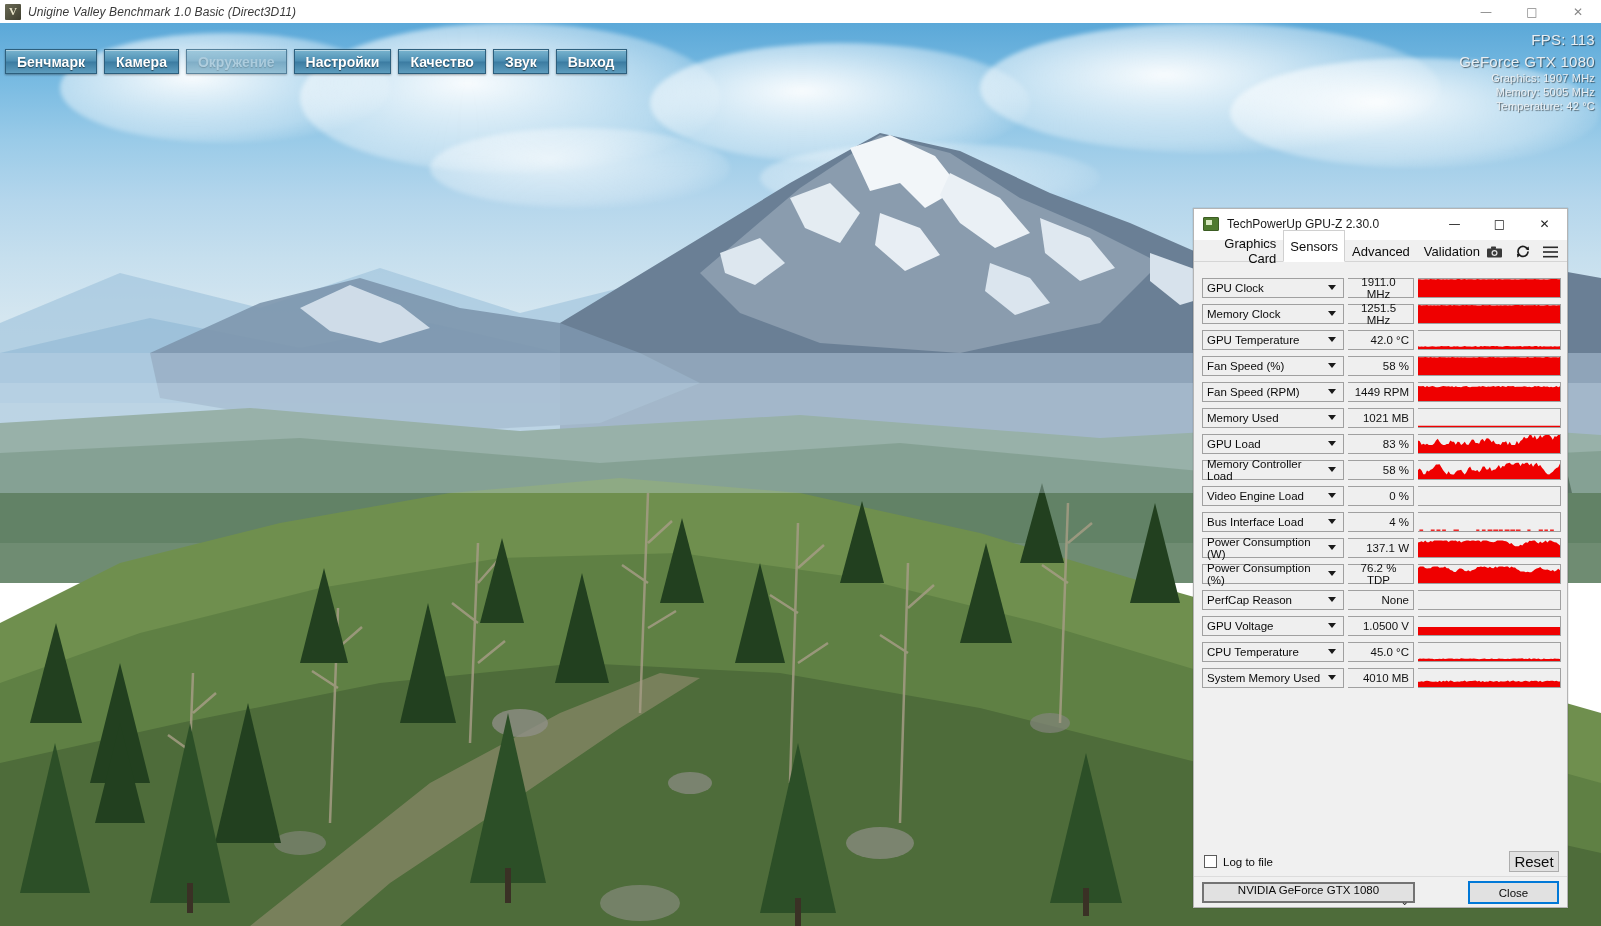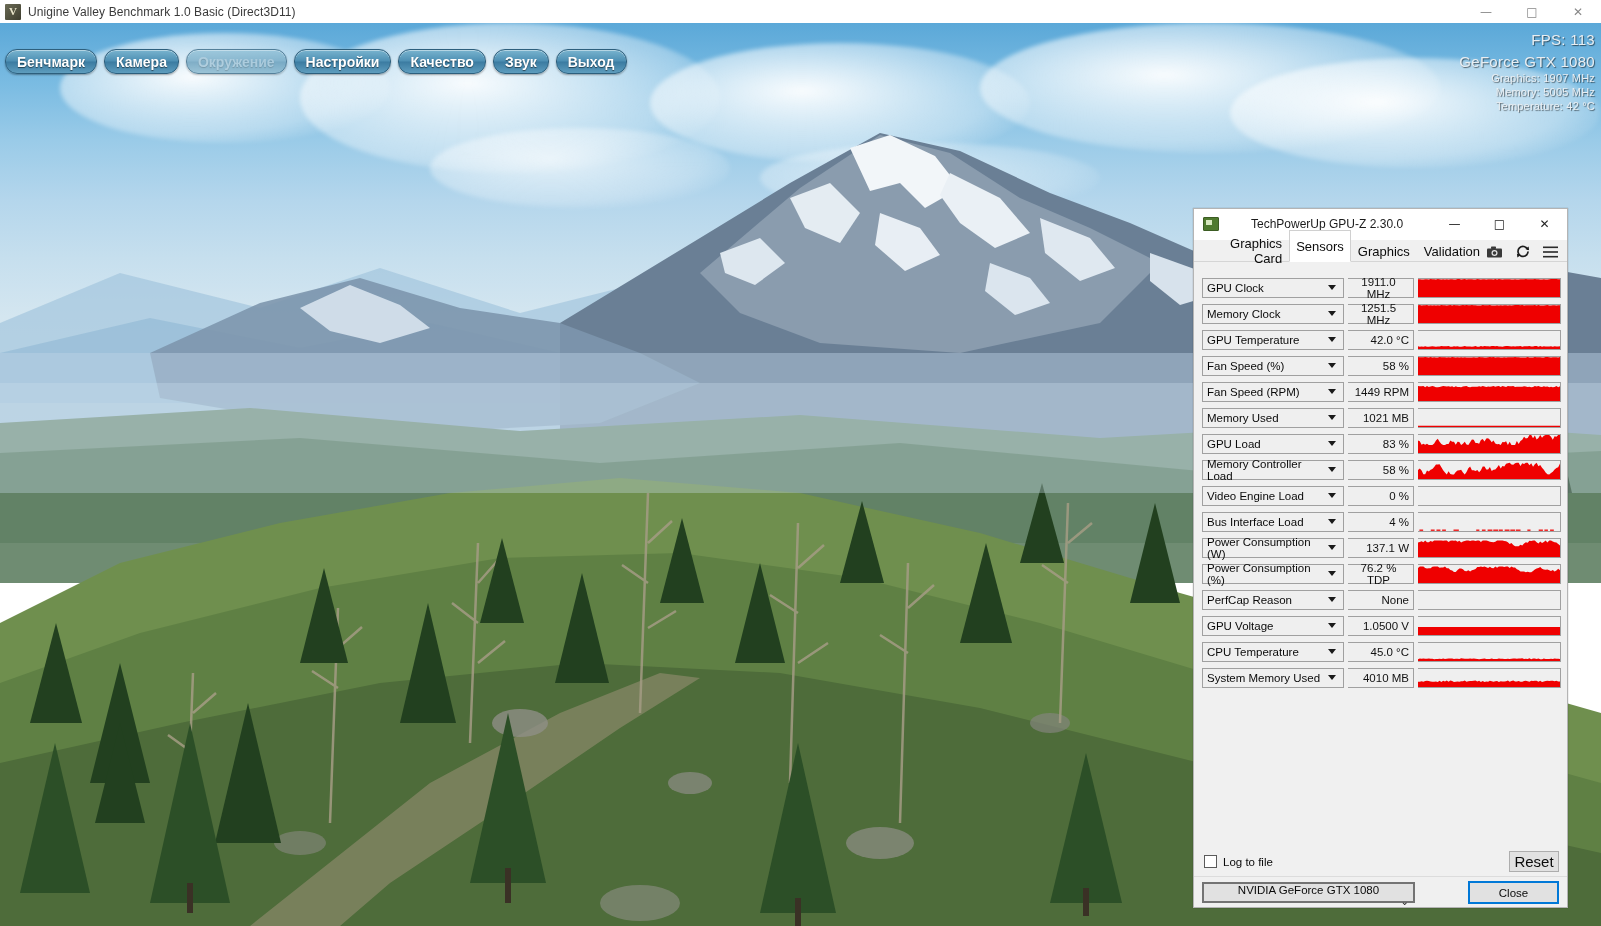--- a/index.html
+++ b/index.html
@@ -23,21 +23,21 @@
   }
   #app-icon {
     width: 16px; height: 16px; margin-left: 5px; margin-right: 7px;
     background: linear-gradient(135deg,#6b6b55 0%,#3d3d2e 100%);
     border-radius: 1px;
     display:flex; align-items:center; justify-content:center;
     color:#e8e4c9; font-size:11px; font-weight:bold; line-height:1;
     font-family:"Liberation Serif", serif;
   }
   #app-title {
-    font-size: 12px; color: #3a3a3a; letter-spacing: 0.1px;
+    font-size: 12px; color: #3a3a3a; letter-spacing: 0.1px; font-style: italic;
   }
   .win-btns { position:absolute; right:0; top:0; height:23px; display:flex; }
   .win-btn {
     width: 46px; height: 23px; display:flex; align-items:center; justify-content:center;
     color:#888; font-size:12px; font-family:"DejaVu Sans", sans-serif;
   }
   .win-btn.close { }
 
   
   #game-viewport {
@@ -65,21 +65,21 @@
     display:flex; gap:7px; padding-left:5px; z-index: 30;
   }
   .menu-btn {
     height:25px; padding:0 11px;
     display:flex; align-items:center; justify-content:center;
     font-size:14px; font-weight:bold;
     color:#ffffff;
     text-shadow: 0 1px 1px rgba(0,0,0,0.55);
     background: linear-gradient(to bottom, #79b4cf 0%, #4d8fb3 48%, #3b7ba1 52%, #5e9dbe 100%);
     border: 1px solid #2d5f7d;
-    border-radius: 12px;
+    border-radius: 0;
     box-shadow: inset 0 1px 0 rgba(255,255,255,0.45), 0 1px 2px rgba(0,0,0,0.35);
     white-space:nowrap;
   }
   .menu-btn.disabled {
     color: #9fc3d6;
     text-shadow: 0 1px 1px rgba(0,0,0,0.25);
     background: linear-gradient(to bottom, #8fc0d6 0%, #6fa6c2 48%, #5f98b6 52%, #7fb2ca 100%);
     opacity: 0.75;
   }
 
@@ -99,21 +99,20 @@
     position:absolute; left:1193px; top:208px; width:375px; height:700px;
     background:#f0f0f0;
     border:1px solid #b4b4b4;
     box-shadow: 0 0 1px rgba(0,0,0,0.35);
     z-index:50;
     font-family:"Liberation Sans", sans-serif;
   }
   #gpuz-titlebar {
     height:31px; background:#ffffff; display:flex; align-items:center;
     border-bottom:1px solid #ffffff;
-    gap:24px;
   }
   #gpuz-app-icon {
     width:16px; height:14px; margin-left:9px; margin-right:8px;
     background:#4f7a2f; border:1px solid #3c5c23; border-radius:1px;
     position:relative;
   }
   #gpuz-app-icon:after{
     content:""; position:absolute; left:2px; top:2px; width:6px; height:5px;
     background:#d8e8c0;
   }
@@ -358,21 +357,21 @@
     <div class="gpuz-wbtns">
       <div class="gpuz-wbtn">—</div>
       <div class="gpuz-wbtn">□</div>
       <div class="gpuz-wbtn">✕</div>
     </div>
   </div>
 
   <div id="gpuz-tabs">
     <div class="gpuz-tab">Graphics Card</div>
     <div class="gpuz-tab active">Sensors</div>
-    <div class="gpuz-tab">Graphics</div>
+    <div class="gpuz-tab">Advanced</div>
     <div class="gpuz-tab">Validation</div>
     <div id="gpuz-tools">
       <span class="tool-icon">
         <svg width="15" height="12" viewBox="0 0 15 12">
             <rect x="0" y="2.5" width="15" height="9" rx="1" fill="#3a3a3a"></rect>
             <rect x="4" y="0.5" width="5" height="2.5" rx="0.7" fill="#3a3a3a"></rect>
             <circle cx="7.5" cy="7" r="3" fill="#e8e8e8"></circle>
             <circle cx="7.5" cy="7" r="1.8" fill="#3a3a3a"></circle>
           </svg>
       </span>

